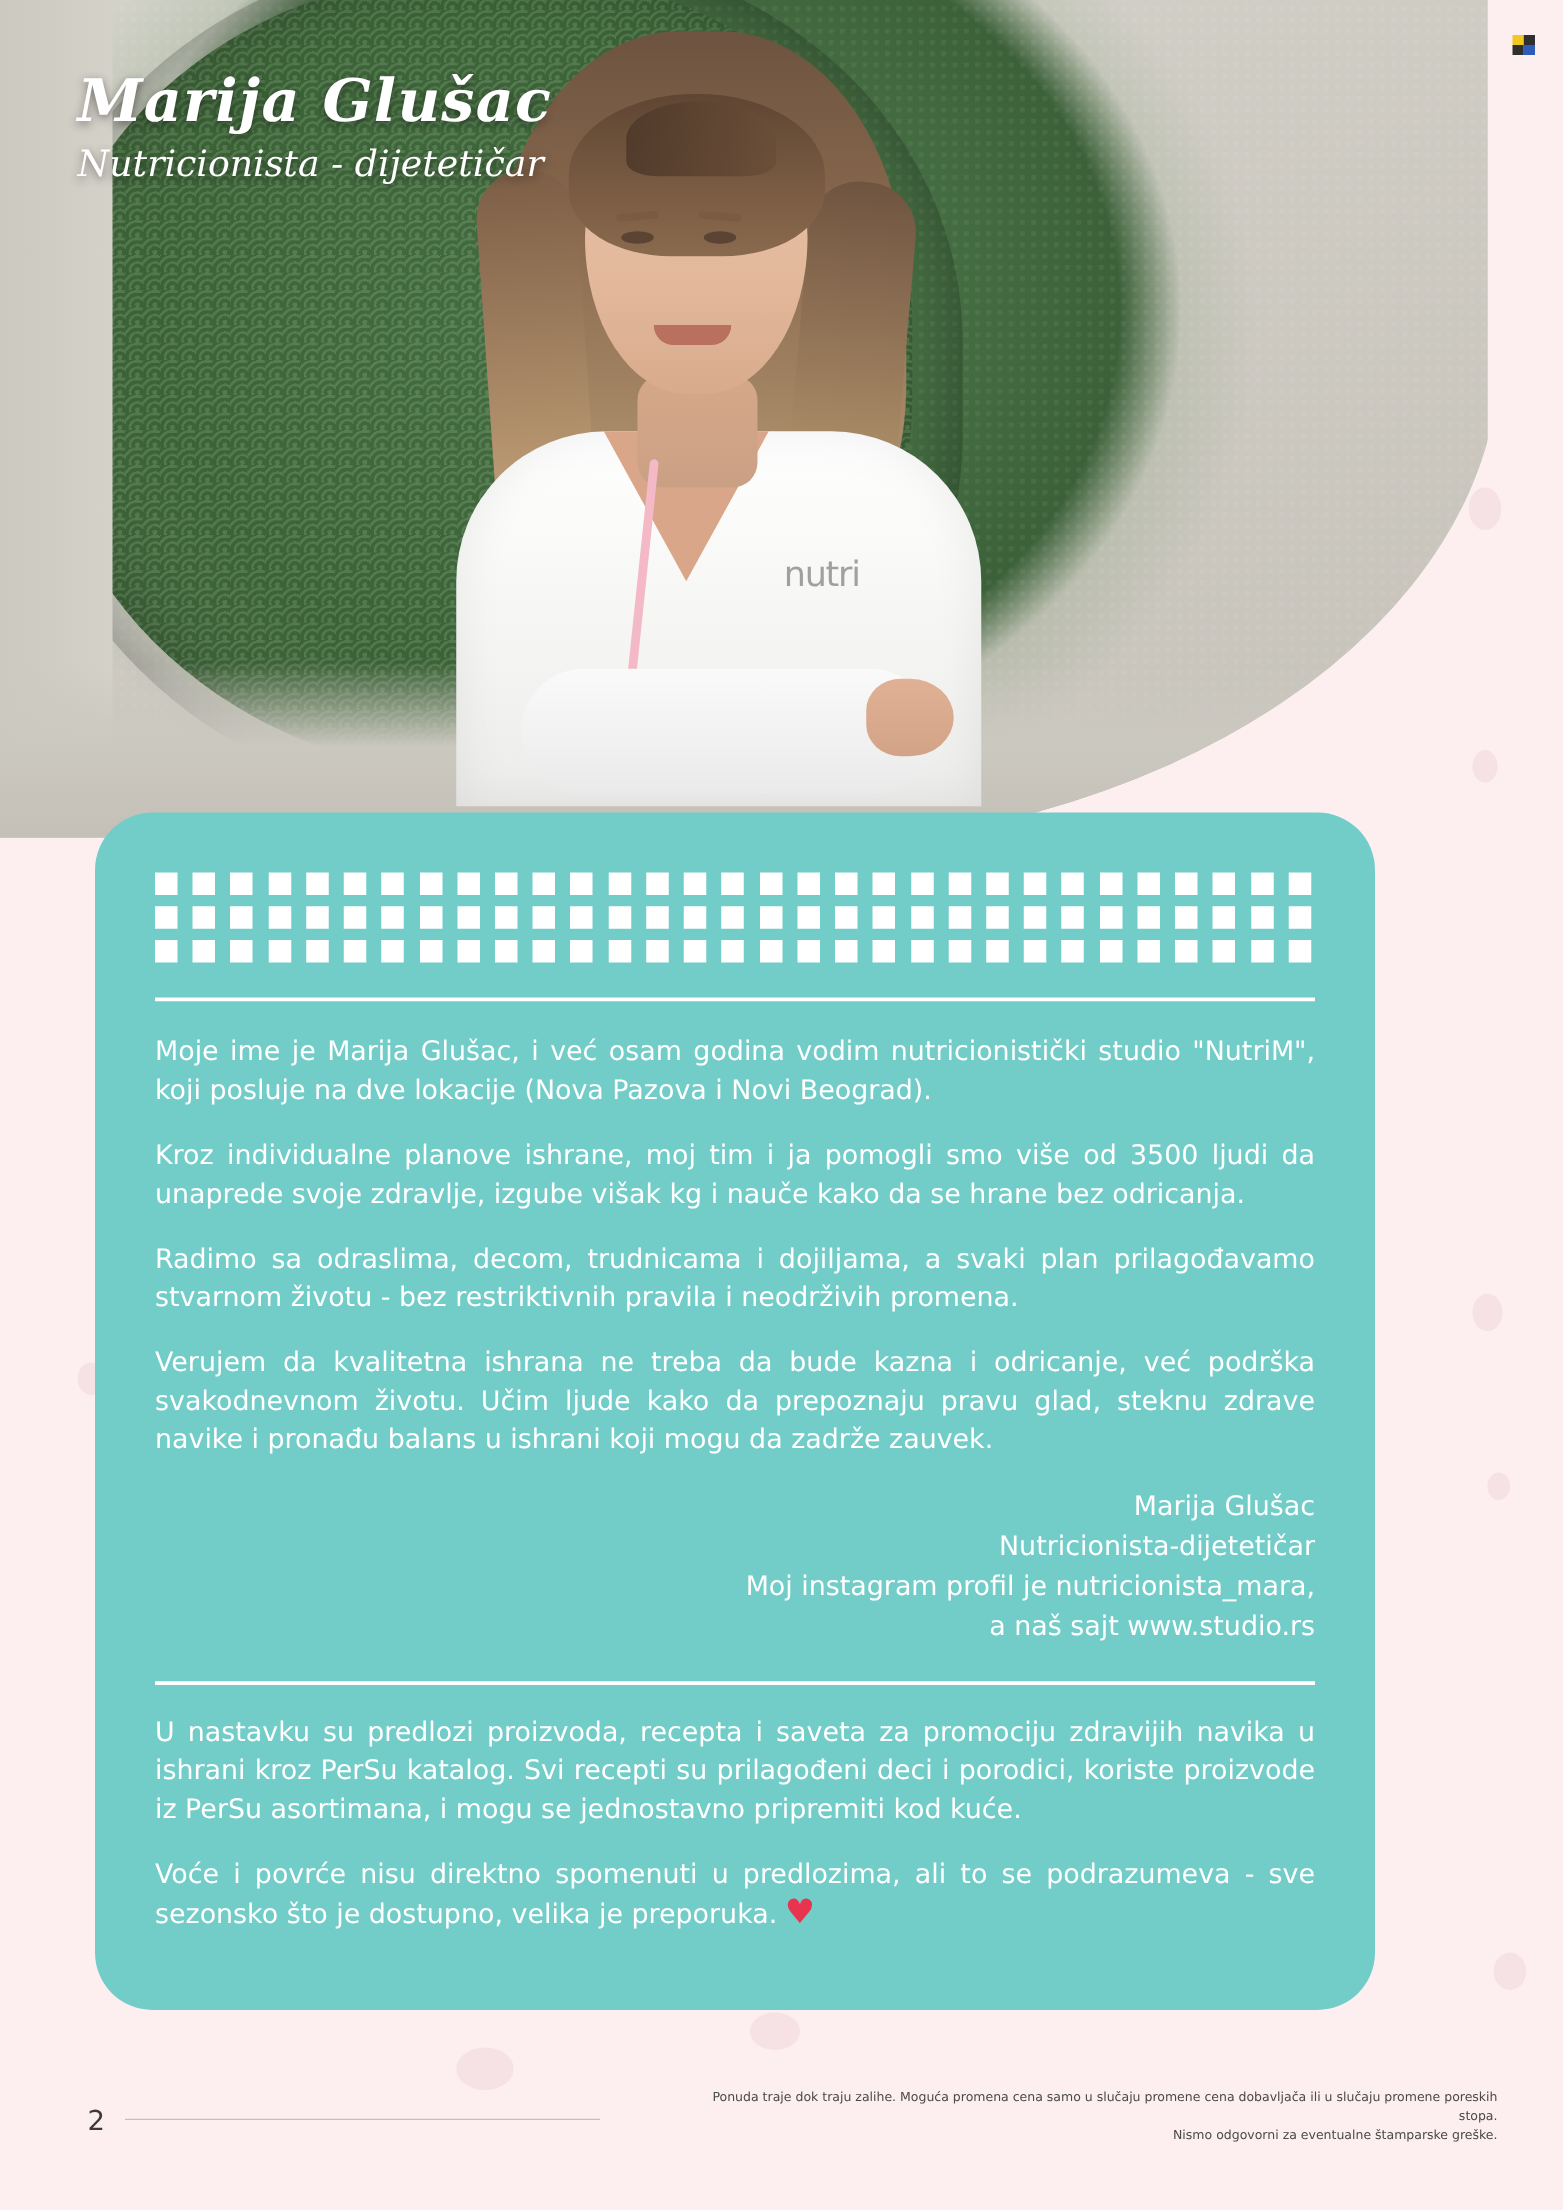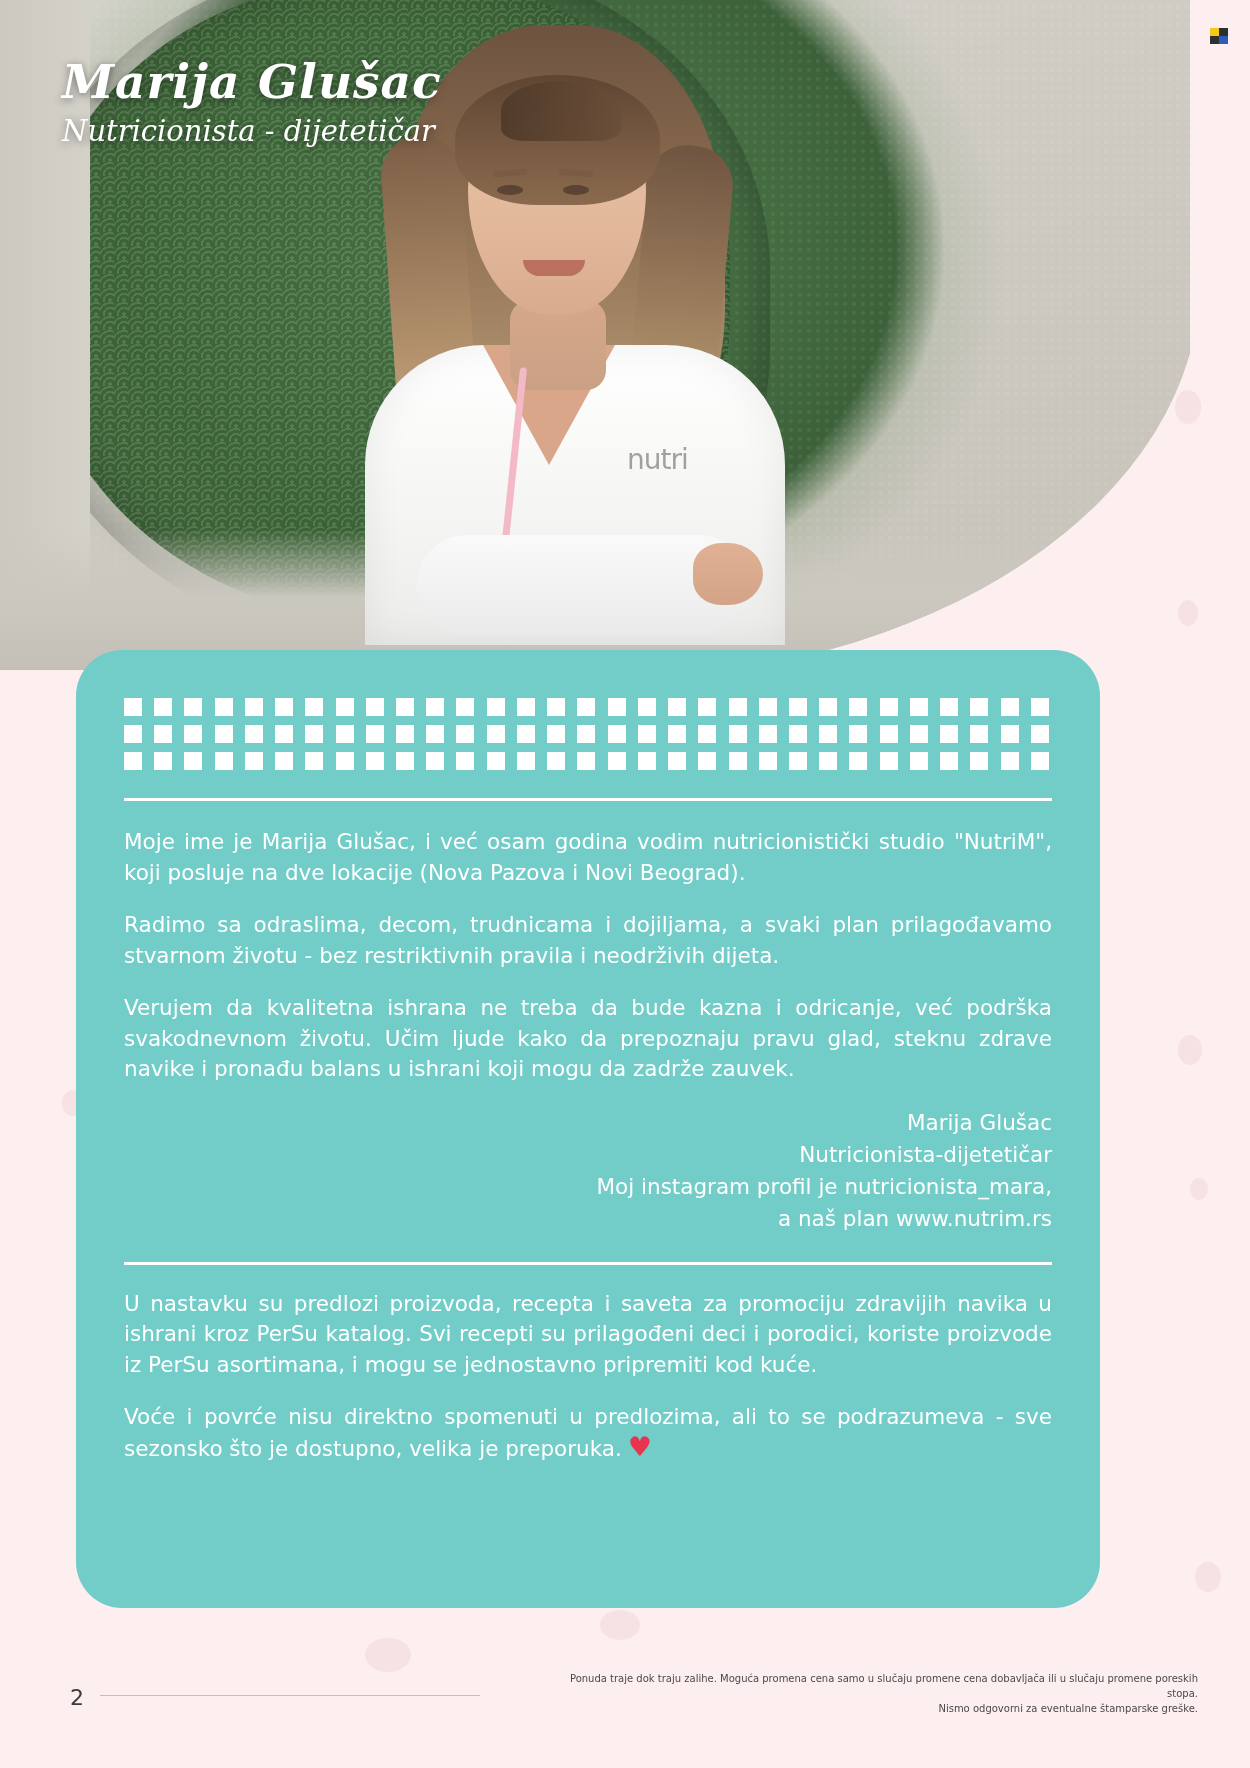--- a/index.html
+++ b/index.html
@@ -527,28 +527,29 @@
       <i></i>
       <i></i>
       <i></i>
       <i></i>
       <i></i>
       <i></i>
     </div>
   <div class="rule"></div>
 
   <p>Moje ime je Marija Glušac, i već osam godina vodim nutricionistički studio "NutriM", koji posluje na dve lokacije (Nova Pazova i Novi Beograd).</p>
-  <p>Radimo sa odraslima, decom, trudnicama i dojiljama, a svaki plan prilagođavamo stvarnom životu - bez restriktivnih pravila i neodrživih dijeta.</p>
+  <p>Kroz individualne planove ishrane, moj tim i ja pomogli smo više od 3500 ljudi da unaprede svoje zdravlje, izgube višak kg i nauče kako da se hrane bez odricanja.</p>
+  <p>Radimo sa odraslima, decom, trudnicama i dojiljama, a svaki plan prilagođavamo stvarnom životu - bez restriktivnih pravila i neodrživih promena.</p>
   <p>Verujem da kvalitetna ishrana ne treba da bude kazna i odricanje, već podrška svakodnevnom životu. Učim ljude kako da prepoznaju pravu glad, steknu zdrave navike i pronađu balans u ishrani koji mogu da zadrže zauvek.</p>
 
   <div class="sign">
     <div>Marija Glušac</div>
     <div>Nutricionista-dijetetičar</div>
     <div>Moj instagram profil je nutricionista_mara,</div>
-    <div>a naš plan www.nutrim.rs</div>
+    <div>a naš sajt www.studio.rs</div>
   </div>
 
   <div class="rule mid"></div>
 
   <p>U nastavku su predlozi proizvoda, recepta i saveta za promociju zdravijih navika u ishrani kroz PerSu katalog. Svi recepti su prilagođeni deci i porodici, koriste proizvode iz PerSu asortimana, i mogu se jednostavno pripremiti kod kuće.</p>
   <p style="margin-bottom:0;">
     <span>Voće i povrće nisu direktno spomenuti u predlozima, ali to se podrazumeva - sve sezonsko što je dostupno, velika je preporuka.</span><span class="heart">♥</span>
   </p>
 </div>
 

